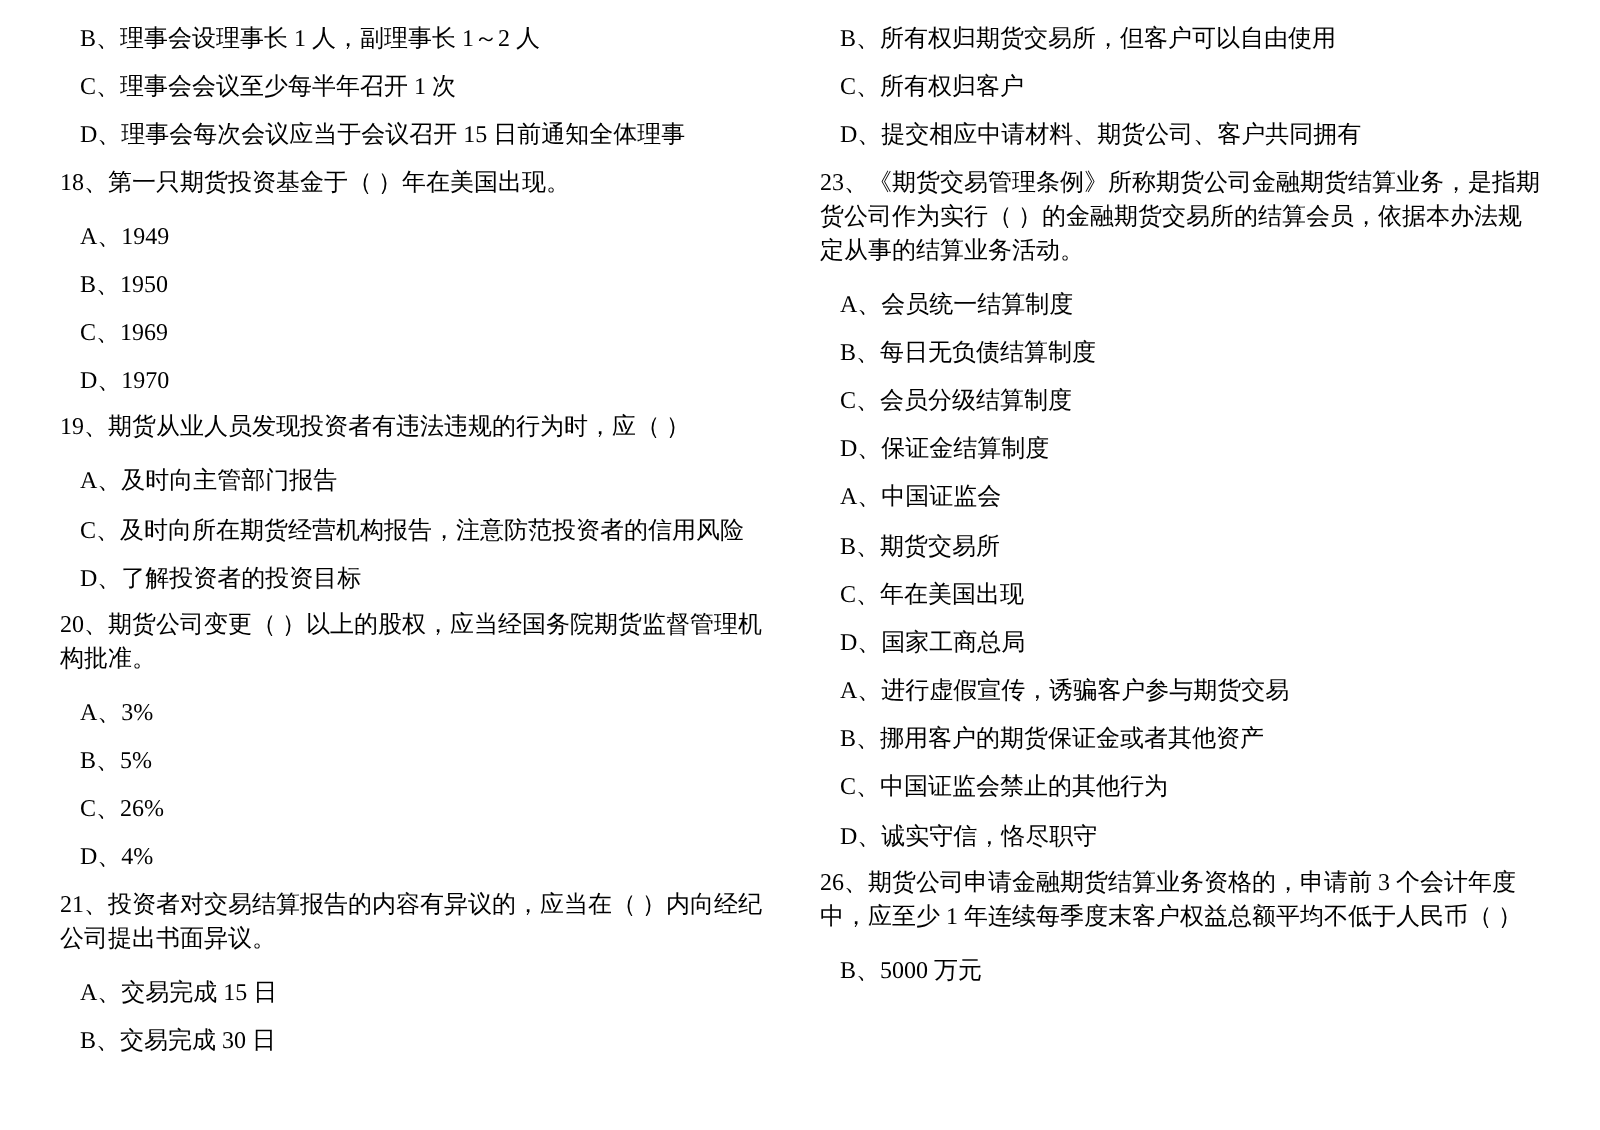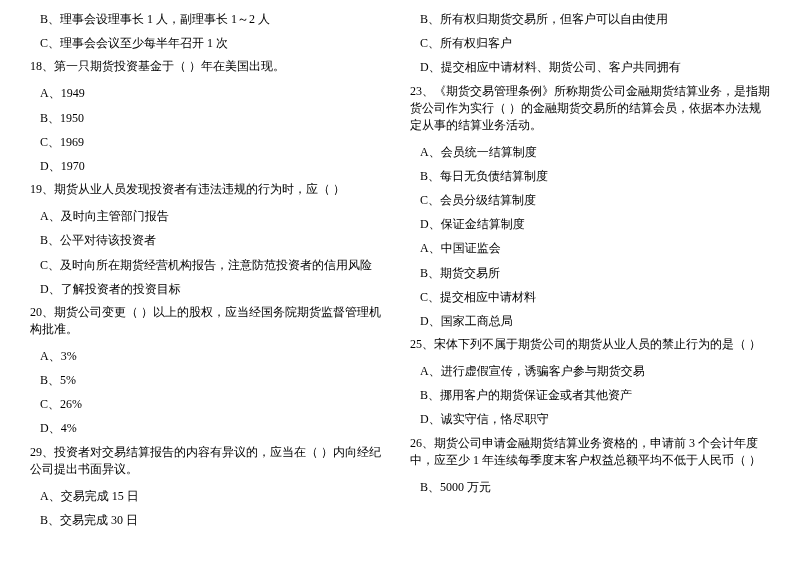--- a/index.html
+++ b/index.html
@@ -40,54 +40,54 @@
     }
   </style>
 </head>
 <body>
 
 <div class="page-content">
   <div class="two-column">
     <div class="column" id="left-col">
         <div class="option">B、理事会设理事长 1 人，副理事长 1～2 人</div>
         <div class="option">C、理事会会议至少每半年召开 1 次</div>
+        <div class="option">D、理事会每次会议应当于会议召开 15 日前通知全体理事</div>
         <div class="question-block">18、第一只期货投资基金于（    ）年在美国出现。</div>
         <div class="option">A、1949</div>
         <div class="option">B、1950</div>
         <div class="option">C、1969</div>
         <div class="option">D、1970</div>
         <div class="question-block">19、期货从业人员发现投资者有违法违规的行为时，应（    ）</div>
         <div class="option">A、及时向主管部门报告</div>
-        <div class="option">B、公平对待该投资者</div>
         <div class="option">C、及时向所在期货经营机构报告，注意防范投资者的信用风险</div>
         <div class="option">D、了解投资者的投资目标</div>
         <div class="question-block">20、期货公司变更（    ）以上的股权，应当经国务院期货监督管理机构批准。</div>
         <div class="option">A、3%</div>
         <div class="option">B、5%</div>
         <div class="option">C、26%</div>
         <div class="option">D、4%</div>
-        <div class="question-block">29、投资者对交易结算报告的内容有异议的，应当在（    ）内向经纪公司提出书面异议。</div>
+        <div class="question-block">21、投资者对交易结算报告的内容有异议的，应当在（    ）内向经纪公司提出书面异议。</div>
         <div class="option">A、交易完成 15 日</div>
         <div class="option">B、交易完成 30 日</div>
       </div>
     <div class="column" id="right-col">
     <div class="option">B、所有权归期货交易所，但客户可以自由使用</div>
         <div class="option">C、所有权归客户</div>
         <div class="option">D、提交相应中请材料、期货公司、客户共同拥有</div>
         <div class="question-block">23、《期货交易管理条例》所称期货公司金融期货结算业务，是指期货公司作为实行（    ）的金融期货交易所的结算会员，依据本办法规定从事的结算业务活动。</div>
         <div class="option">A、会员统一结算制度</div>
         <div class="option">B、每日无负债结算制度</div>
         <div class="option">C、会员分级结算制度</div>
         <div class="option">D、保证金结算制度</div>
         <div class="option">A、中国证监会</div>
         <div class="option">B、期货交易所</div>
-        <div class="option">C、提交相应中请材料</div>
+        <div class="option">C、年在美国出现</div>
         <div class="option">D、国家工商总局</div>
-        <div class="question-block">25、宋体下列不属于期货公司的期货从业人员的禁止行为的是（    ）</div>
         <div class="option">A、进行虚假宣传，诱骗客户参与期货交易</div>
         <div class="option">B、挪用客户的期货保证金或者其他资产</div>
+        <div class="option">C、中国证监会禁止的其他行为</div>
         <div class="option">D、诚实守信，恪尽职守</div>
         <div class="question-block">26、期货公司申请金融期货结算业务资格的，申请前 3 个会计年度中，应至少 1 年连续每季度末客户权益总额平均不低于人民币（    ）</div>
         <div class="option">B、5000 万元</div>
       </div>
   </div>
 
 </div>
 
 </body></html>

